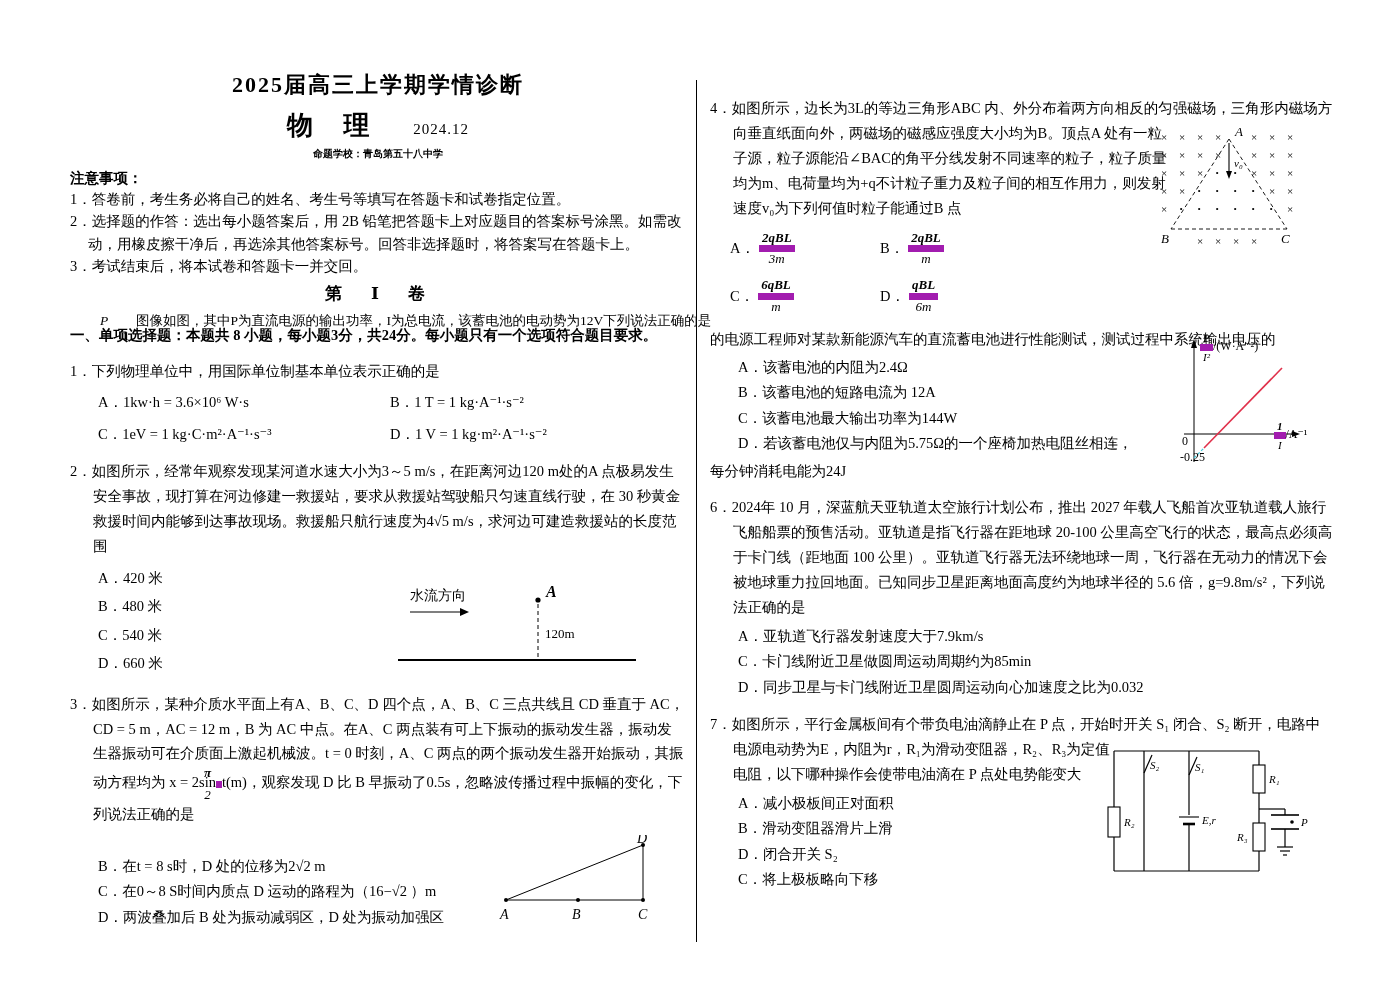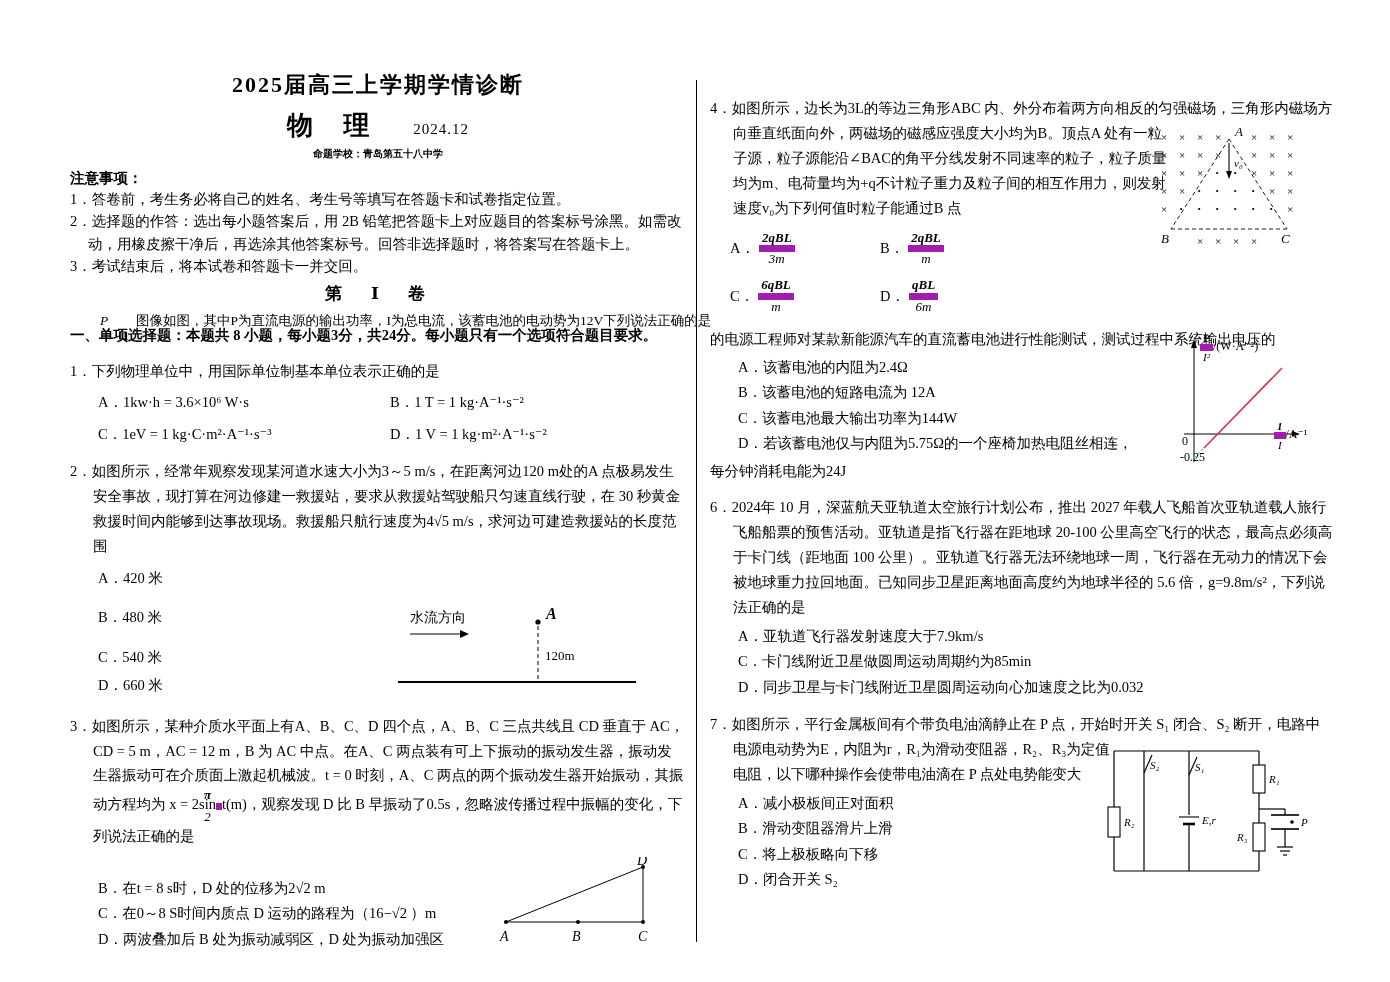--- a/index.html
+++ b/index.html
@@ -73,21 +73,21 @@
         <span class="opt">C．1eV = 1 kg·C·m²·A⁻¹·s⁻³</span>
         <span class="opt">D．1 V = 1 kg·m²·A⁻¹·s⁻²</span>
       </div>
     </div>
 
     <div class="qblock">
       <p class="qtext">2．如图所示，经常年观察发现某河道水速大小为3～5 m/s，在距离河边120 m处的A 点极易发生安全事故，现打算在河边修建一救援站，要求从救援站驾驶船只匀速直线行驶，在 30 秒黄金救援时间内能够到达事故现场。救援船只航行速度为4√5 m/s，求河边可建造救援站的长度范围</p>
       <div class="optfig">
         <div class="opts">
           <div class="opt" style="margin:3px 0;">A．420 米</div>
-          <div class="opt" style="margin:14px 0;">B．480 米</div>
+          <div class="opt" style="margin:3px 0;">B．480 米</div>
           <div class="opt" style="margin:3px 0;">C．540 米</div>
           <div class="opt" style="margin:3px 0;">D．660 米</div>
         </div>
         <svg width="250" height="100">
           <text x="12" y="20" font-size="14">水流方向</text>
           <g>
             <line x1="12" y1="32" x2="62" y2="32" stroke="#000" stroke-width="1.2"></line>
             <polygon points="62,28 71,32 62,36" fill="#000"></polygon>
           </g>
           <circle cx="140" cy="20" r="2.6" fill="#000"></circle>
@@ -295,18 +295,18 @@
         <text x="96" y="32" font-size="11" font-style="italic">S₁</text>
         <text x="170" y="44" font-size="11" font-style="italic">R₁</text>
         <text x="25" y="87" font-size="11" font-style="italic">R₂</text>
         <text x="138" y="102" font-size="11" font-style="italic">R₃</text>
         <text x="103" y="85" font-size="11" font-style="italic">E,r</text>
         <text x="202" y="87" font-size="11" font-style="italic">P</text>
       </svg></span><span>源电动势为E，内阻为r，R₁为滑动变阻器，R₂、R₃为定值电阻，以下哪种操作会使带电油滴在 P 点处电势能变大</span></p>
       <div class="opts">
         <div class="opt">A．减小极板间正对面积</div>
         <div class="opt">B．滑动变阻器滑片上滑</div>
+        <div class="opt">D．闭合开关 S₂</div>
         <div class="opt">C．将上极板略向下移</div>
-        <div class="opt">D．闭合开关 S₂</div>
       </div>
     </div>
   </div>
 </div>
 
 </body></html>

